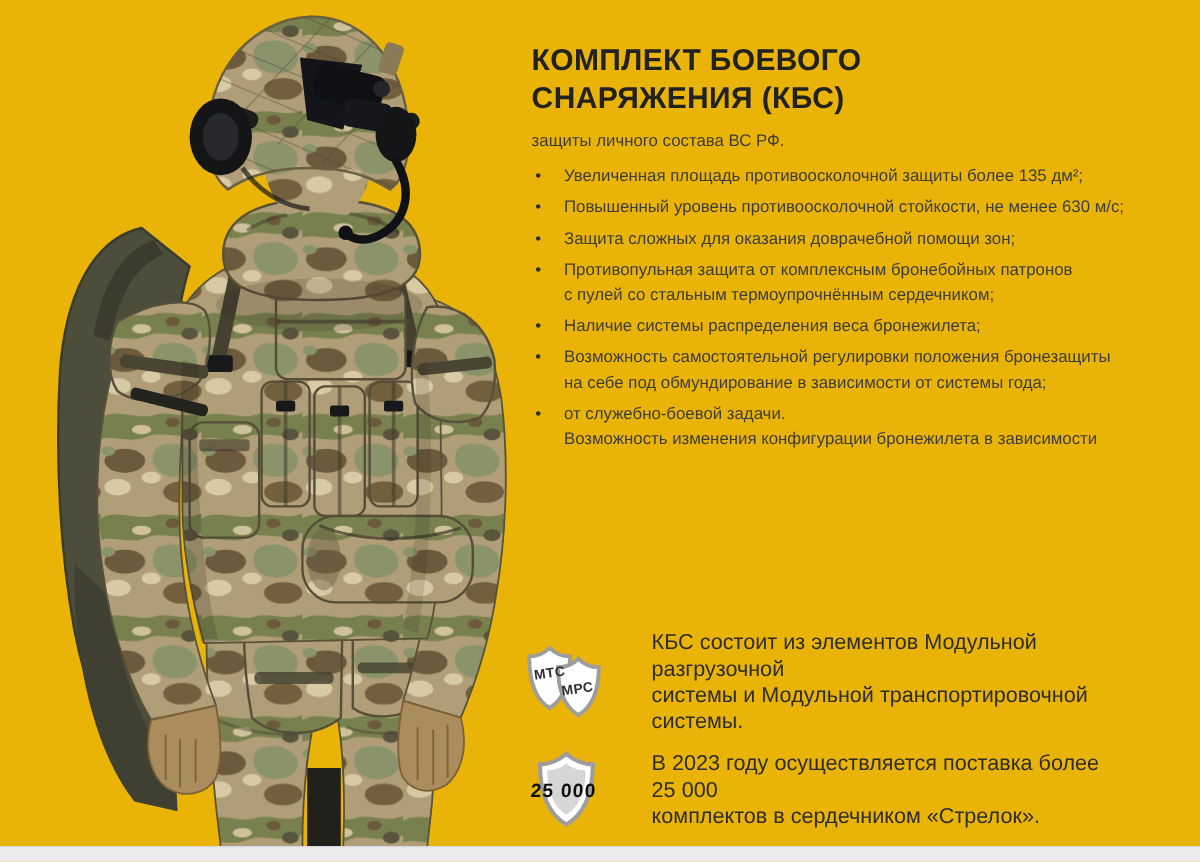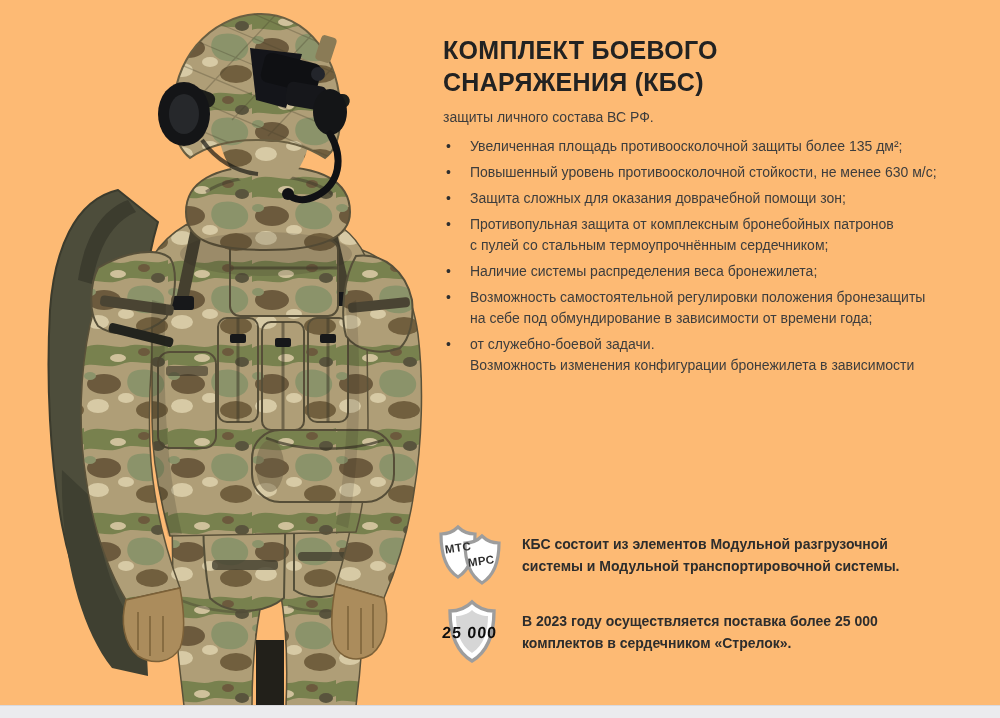--- a/index.html
+++ b/index.html
@@ -1,17 +1,17 @@
 <!DOCTYPE html>
 <html><head>
 <meta charset="utf-8">
 <style>
   html,body{margin:0;padding:0;background:#ffffff;}
   body{width:1000px;height:718px;overflow:hidden;font-family:"Liberation Sans",sans-serif;}
-  .slide{position:relative;width:1000px;height:718px;background:#fdba74;}
+  .slide{position:relative;width:1000px;height:718px;background:#eab308;}
 
   
   .photo{position:absolute;left:0;top:0;width:432px;height:706px;}
   .photo svg{display:block;}
 
   
   .footer-bar{position:absolute;left:0;bottom:0;width:1000px;height:12px;background:#ebebee;border-top:1px solid #d9d9de;}
 
   
   .content{position:absolute;left:443px;top:34px;width:512px;}
@@ -22,21 +22,21 @@
   ul.features{list-style:none;margin:8px 0 0 0;padding:0;}
   ul.features li{position:relative;padding-left:27px;margin-bottom:5px;font-size:14px;line-height:21px;color:#3d3d3d;}
   ul.features li .dot{position:absolute;left:3px;top:0;color:#2f2f2f;}
   ul.features li span.line{display:block;}
 
   
   .badges{position:absolute;left:436px;top:524px;width:520px;}
   .badge{display:flex;align-items:center;margin-bottom:13px;}
   .badge-icon{flex:0 0 86px;width:86px;display:flex;justify-content:flex-start;}
   .badge-icon svg{overflow:visible;}
-  .badge-text{font-size:14px;line-height:22px;font-weight:700;color:#2d2d2d;width:378px;}
+  .badge-text{font-size:18px;line-height:22px;font-weight:400;color:#2d2d2d;width:378px;margin-left:21px;}
   .badge-text span{display:block;}
 </style>
 </head>
 <body>
 
 <div class="slide">
 
   <div class="photo">
     <svg width="432" height="706" viewBox="0 0 432 706" xmlns="http://www.w3.org/2000/svg">
       <defs>
@@ -185,21 +185,21 @@
           <span class="line">Противопульная защита от комплексным бронебойных патронов</span>
           <span class="line">с пулей со стальным термоупрочнённым сердечником;</span>
         </li>
       <li>
           <span class="dot">•</span>
           <span class="line">Наличие системы распределения веса бронежилета;</span>
         </li>
       <li>
           <span class="dot">•</span>
           <span class="line">Возможность самостоятельной регулировки положения бронезащиты</span>
-          <span class="line">на себе под обмундирование в зависимости от времени года;</span>
+          <span class="line">на себе под обмундирование в зависимости от системы года;</span>
         </li>
       <li>
           <span class="dot">•</span>
           <span class="line">от служебно-боевой задачи.</span>
           <span class="line">Возможность изменения конфигурации бронежилета в зависимости</span>
         </li>
     </ul>
   </div>
 
   <div class="badges">

